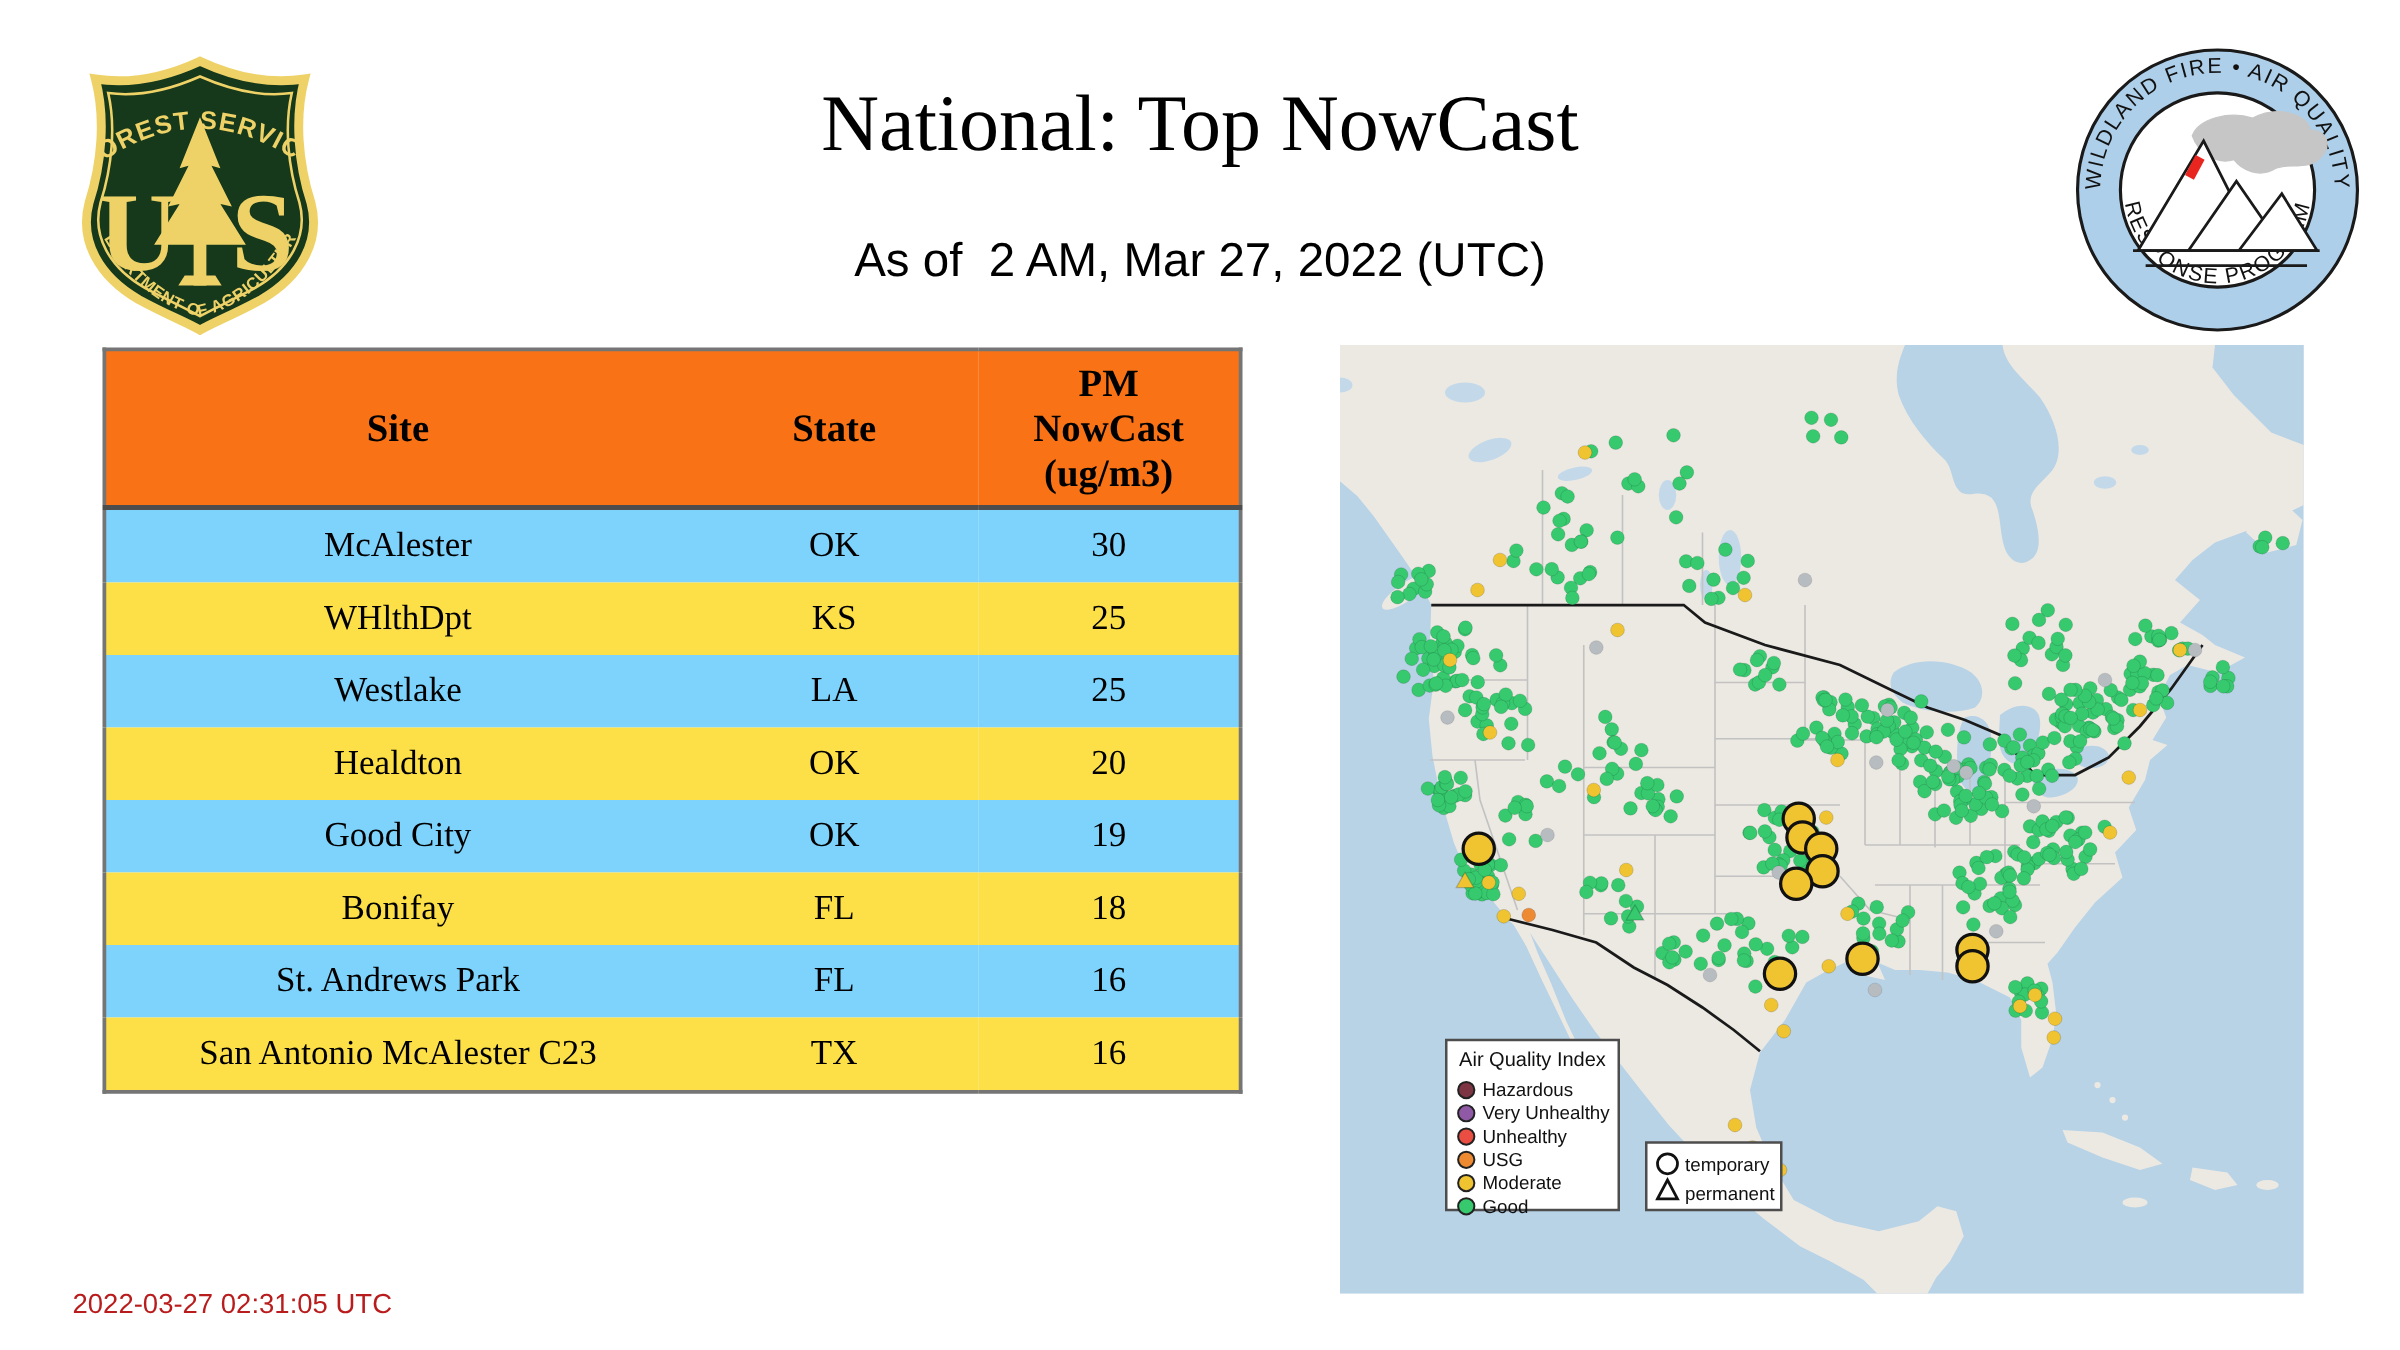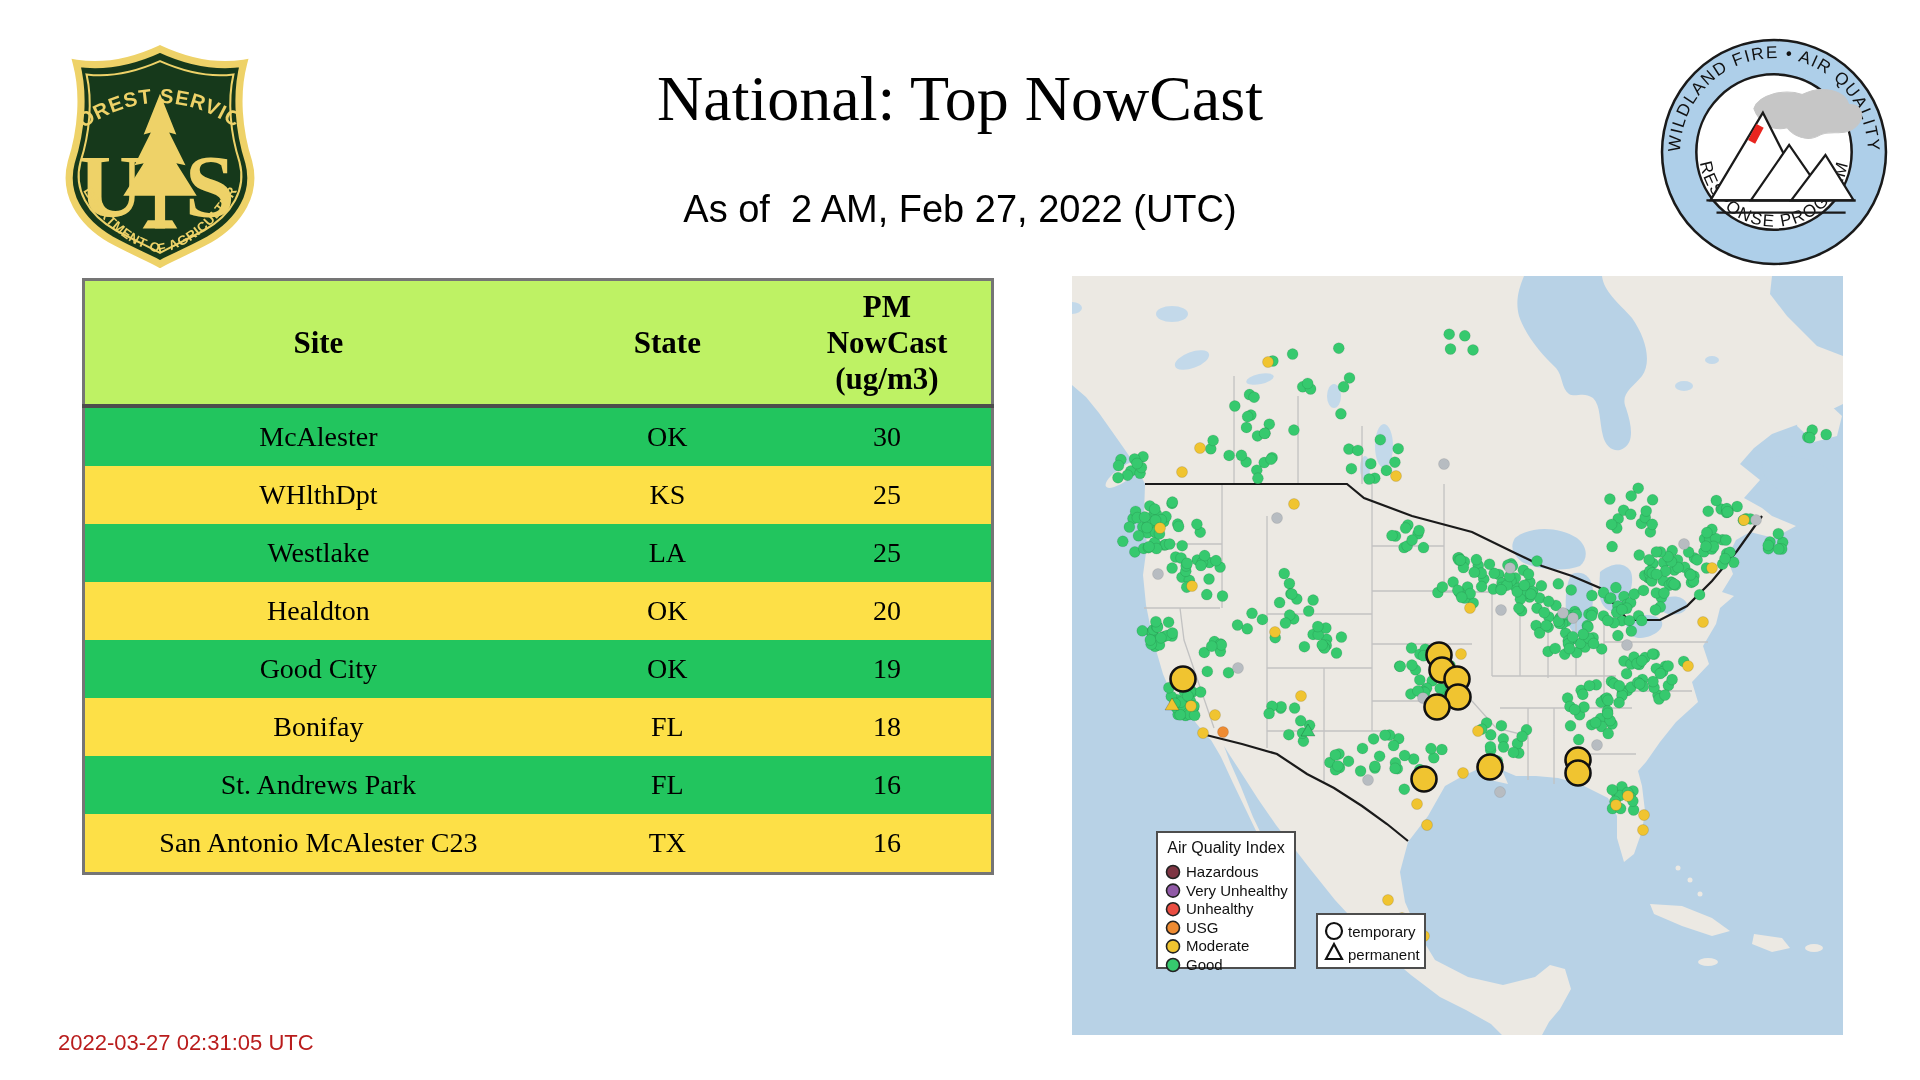--- a/index.html
+++ b/index.html
@@ -6,24 +6,24 @@
   .page{position:relative;width:1920px;height:1080px;background:#ffffff;overflow:hidden;
         font-family:"Liberation Sans",sans-serif;}
   .title{position:absolute;left:0;top:62px;width:100%;text-align:center;
          font-size:64px;color:#000;letter-spacing:0px;white-space:pre;font-family:Liberation Serif, serif;}
   .subtitle{position:absolute;left:0;top:188px;width:100%;text-align:center;
             font-size:38px;color:#000;white-space:pre;}
   .timestamp{position:absolute;left:58px;top:1030px;font-size:22px;color:#b91c1c;}
   
   .aq-table{position:absolute;left:82px;top:278px;width:912px;border-collapse:collapse;
             border:3px solid #757575;font-family:"Liberation Serif","DejaVu Serif",serif;}
-  .aq-table th{background:#bef264;font-size:31px;font-weight:bold;padding:0;
+  .aq-table th{background:#f97316;font-size:31px;font-weight:bold;padding:0;
                height:123px;vertical-align:middle;border-bottom:4px solid #4d4d4d;}
   .aq-table td{font-size:28px;text-align:center;height:58px;padding:0;}
-  .aq-table tr.odd td{background:#22c55e;}
+  .aq-table tr.odd td{background:#7dd3fc;}
   .aq-table tr.even td{background:#fde047;}
   
   .fs-shield{position:absolute;left:58px;top:40px;}
   .wf-logo{position:absolute;left:1658px;top:36px;}
   .map-wrap{position:absolute;left:1072px;top:276px;width:771px;height:759px;}
   svg text{font-family:"Liberation Sans",sans-serif;}
   .shield-text{font-family:"Liberation Sans",sans-serif;font-weight:bold;fill:#eed268;}
   .serif-shield{font-family:"Liberation Serif",serif;font-weight:bold;fill:#eed268;}
 </style>
 </head>
@@ -47,21 +47,21 @@
       <path d="M100,52 L84,92 L91,90 L75,122 L84,120 L64,152 L136,152 L116,120 L125,122 L109,90 L116,92 Z"></path>
       <rect x="95" y="150" width="10" height="34"></rect>
       <path d="M83,184 L117,184 L112,176 L88,176 Z"></path>
     </g>
     <text class="shield-text" font-size="13" letter-spacing="0.5">
       <textPath href="#fsArcBot" startOffset="50%" text-anchor="middle">DEPARTMENT OF AGRICULTURE</textPath>
     </text>
   </svg>
 
   <div class="title">National: Top NowCast</div>
-  <div class="subtitle">As of  2 AM, Feb 27, 2022 (UTC)</div>
+  <div class="subtitle">As of  2 AM, Mar 27, 2022 (UTC)</div>
 
   <svg class="wf-logo" width="232" height="232" viewBox="0 0 230 230">
     <circle cx="115" cy="115" r="111" fill="#aecfe9" stroke="#1a1a1a" stroke-width="2.5"></circle>
     <circle cx="115" cy="115" r="77" fill="#ffffff" stroke="#1a1a1a" stroke-width="2.5"></circle>
     <defs>
       <path id="wfArcTop" d="M 22,115 A 93,93 0 1 1 208,115"></path>
       <path id="wfArcBot" d="M 41,115 A 74,74 0 0 0 189,115"></path>
     </defs>
     <text font-size="17" letter-spacing="1.5" fill="#111">
       <textPath href="#wfArcTop" startOffset="50%" text-anchor="middle">WILDLAND FIRE • AIR QUALITY</textPath>

